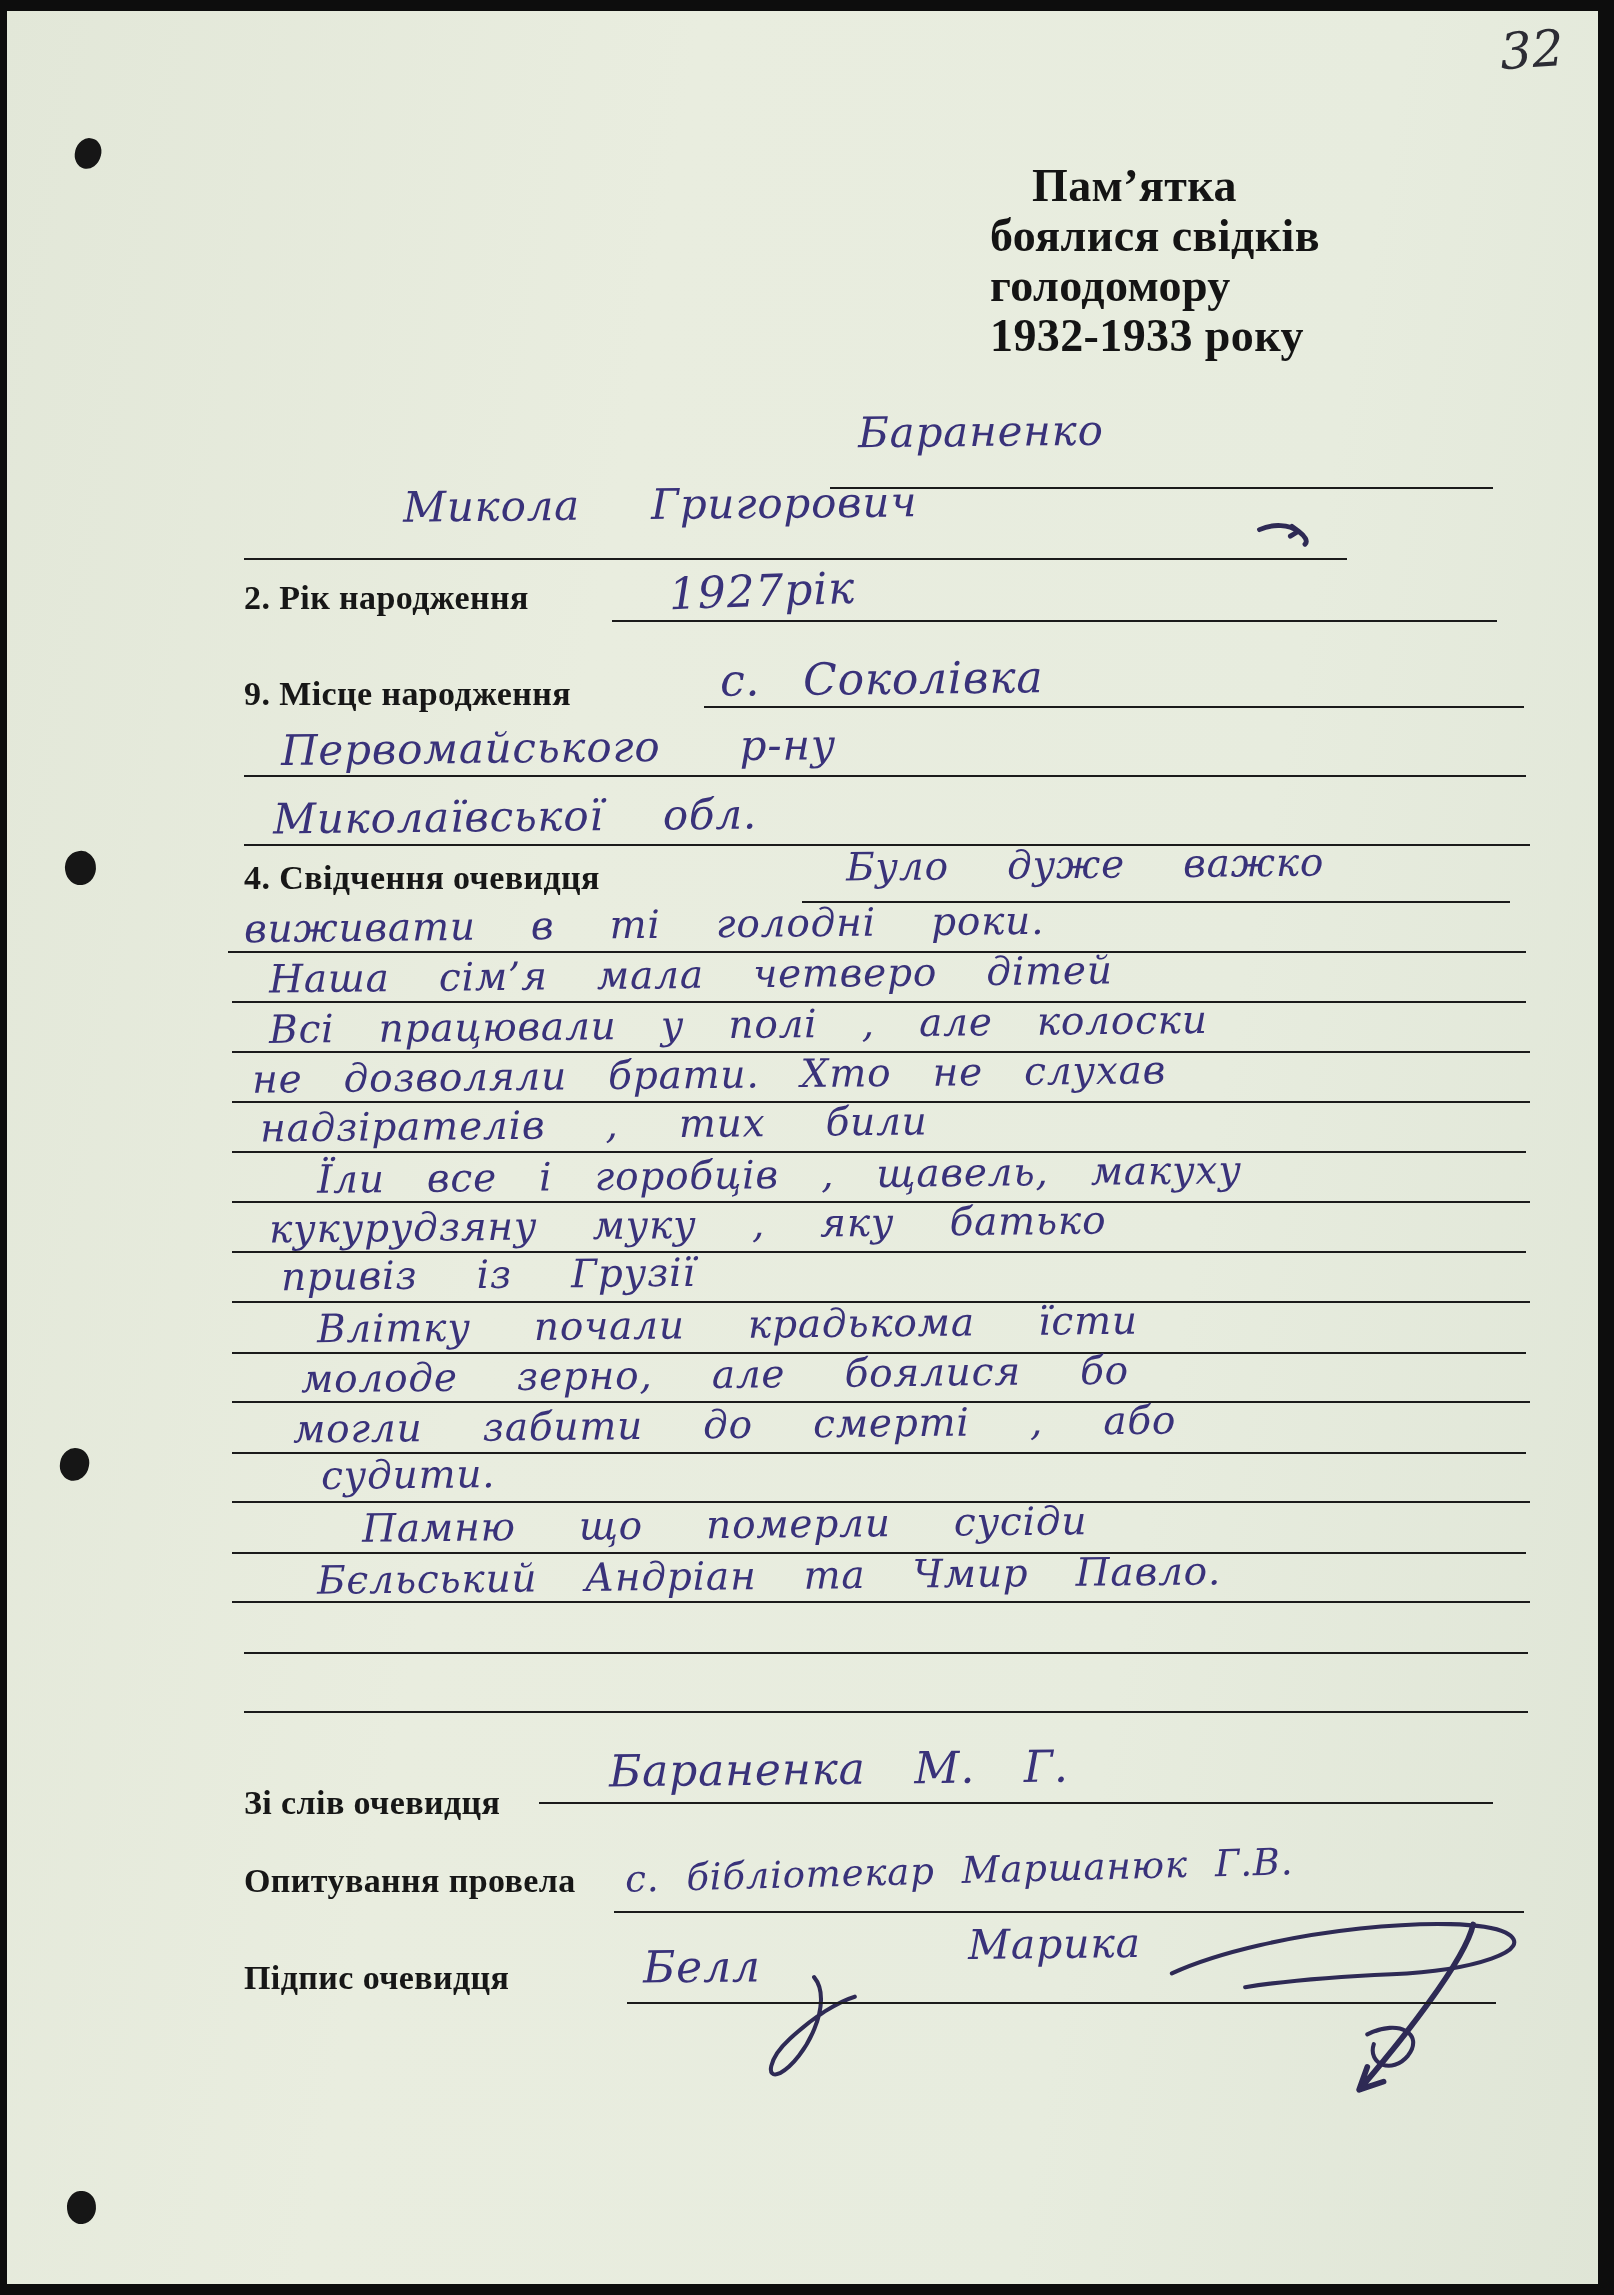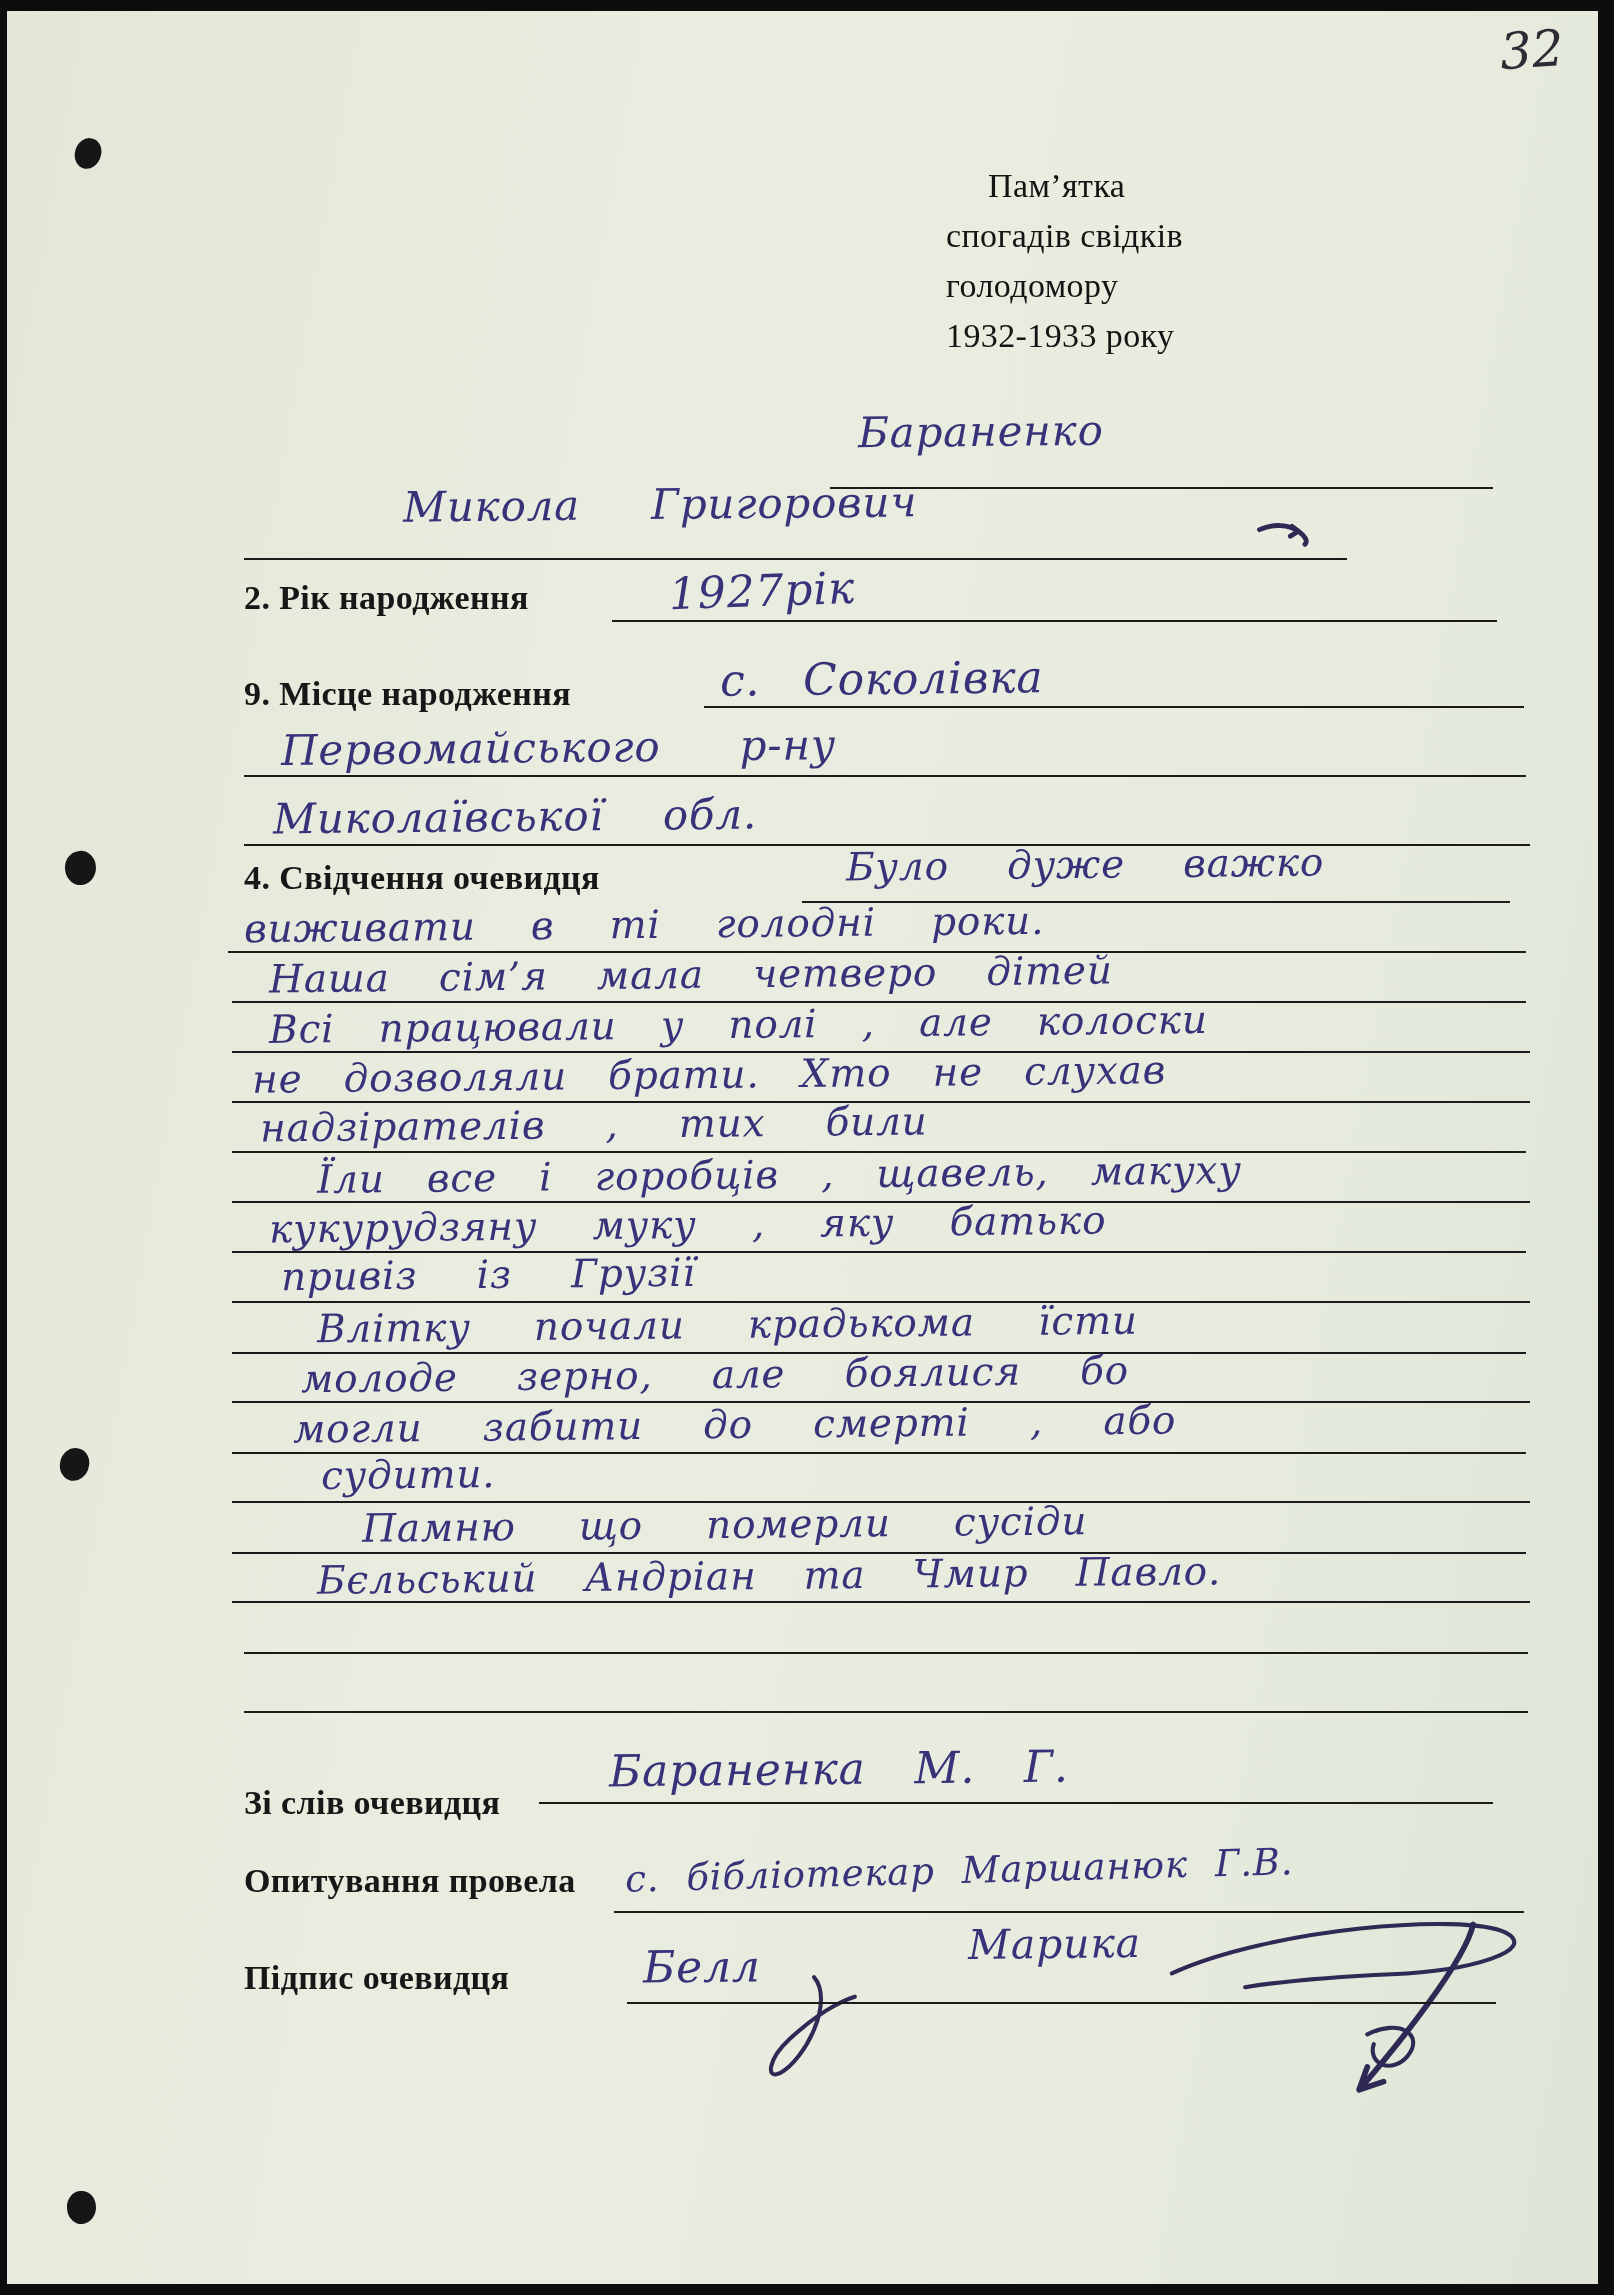--- a/index.html
+++ b/index.html
@@ -11,22 +11,22 @@
   .edge{position:absolute;background:#0d0d0d;}
   .edge.top{left:0;top:0;width:100%;height:10.6px;}
   .edge.bottom{left:0;bottom:0;width:100%;height:11.4px;}
   .edge.left{left:0;top:0;width:6.5px;height:100%;}
   .edge.right{right:0;top:0;width:16.3px;height:100%;}
   
   .hole{position:absolute;background:#161616;border-radius:50% 46% 52% 48%;}
   
   .print{position:absolute;color:#171717;font-weight:bold;font-size:34px;
          letter-spacing:0.4px;white-space:nowrap;}
-  .header{position:absolute;left:946px;top:161px;color:#141414;font-weight:normal;
-          font-size:34px;line-height:50px;letter-spacing:0.4px;}
+  .header{position:absolute;left:990px;top:161px;color:#141414;font-weight:bold;
+          font-size:46px;line-height:50px;letter-spacing:0.4px;}
   .header .ind{display:block;margin-left:42px;}
   
   .hw{position:absolute;font-family:"DejaVu Serif", serif;font-style:italic;
       color:#39327a;font-size:39px;white-space:nowrap;letter-spacing:0.8px;
       transform:rotate(-0.6deg);}
   
   .rule{position:absolute;height:0;border-top:2.4px solid #1b1b1b;}
   .pageno{position:absolute;right:50px;top:21px;font-family:"DejaVu Serif", serif;
           font-style:italic;color:#2c2c34;font-size:50px;transform:rotate(-4deg);}
   svg{position:absolute;overflow:visible;}
@@ -44,21 +44,21 @@
 
     <div class="hole" style="left:75px;top:138px;width:26px;height:31px;transform:rotate(14deg);"></div>
     <div class="hole" style="left:65px;top:851px;width:31px;height:34px;transform:rotate(-8deg);"></div>
     <div class="hole" style="left:60px;top:1448px;width:29px;height:33px;transform:rotate(10deg);"></div>
     <div class="hole" style="left:67px;top:2191px;width:29px;height:33px;transform:rotate(-6deg);"></div>
 
     <div class="pageno">32</div>
 
     <div class="header">
       <span class="ind">Пам’ятка</span>
-      <span>спогадів свідків</span><br>
+      <span>боялися свідків</span><br>
       <span>голодомору</span><br>
       <span>1932-1933 року</span>
     </div>
 
     <div class="hw" style="left:858px;top:407px;font-size:42px;">Бараненко</div>
     <div class="rule" style="left:830px;top:487px;width:663px;"></div>
     <div class="hw" style="left:403px;top:480px;font-size:42px;word-spacing:57px;">Микола  Григорович</div>
     <div class="rule" style="left:244px;top:558px;width:1103px;"></div>
     <svg style="left:1253px;top:518px;" width="65" height="33" viewBox="0 0 80 40">
       <path d="M8 14 C 26 6, 44 8, 56 16 L 48 10 M56 16 L 46 22 M56 16 C 64 22, 68 28, 64 32" stroke="#2e2a55" stroke-width="6" fill="none" stroke-linecap="round"></path>

